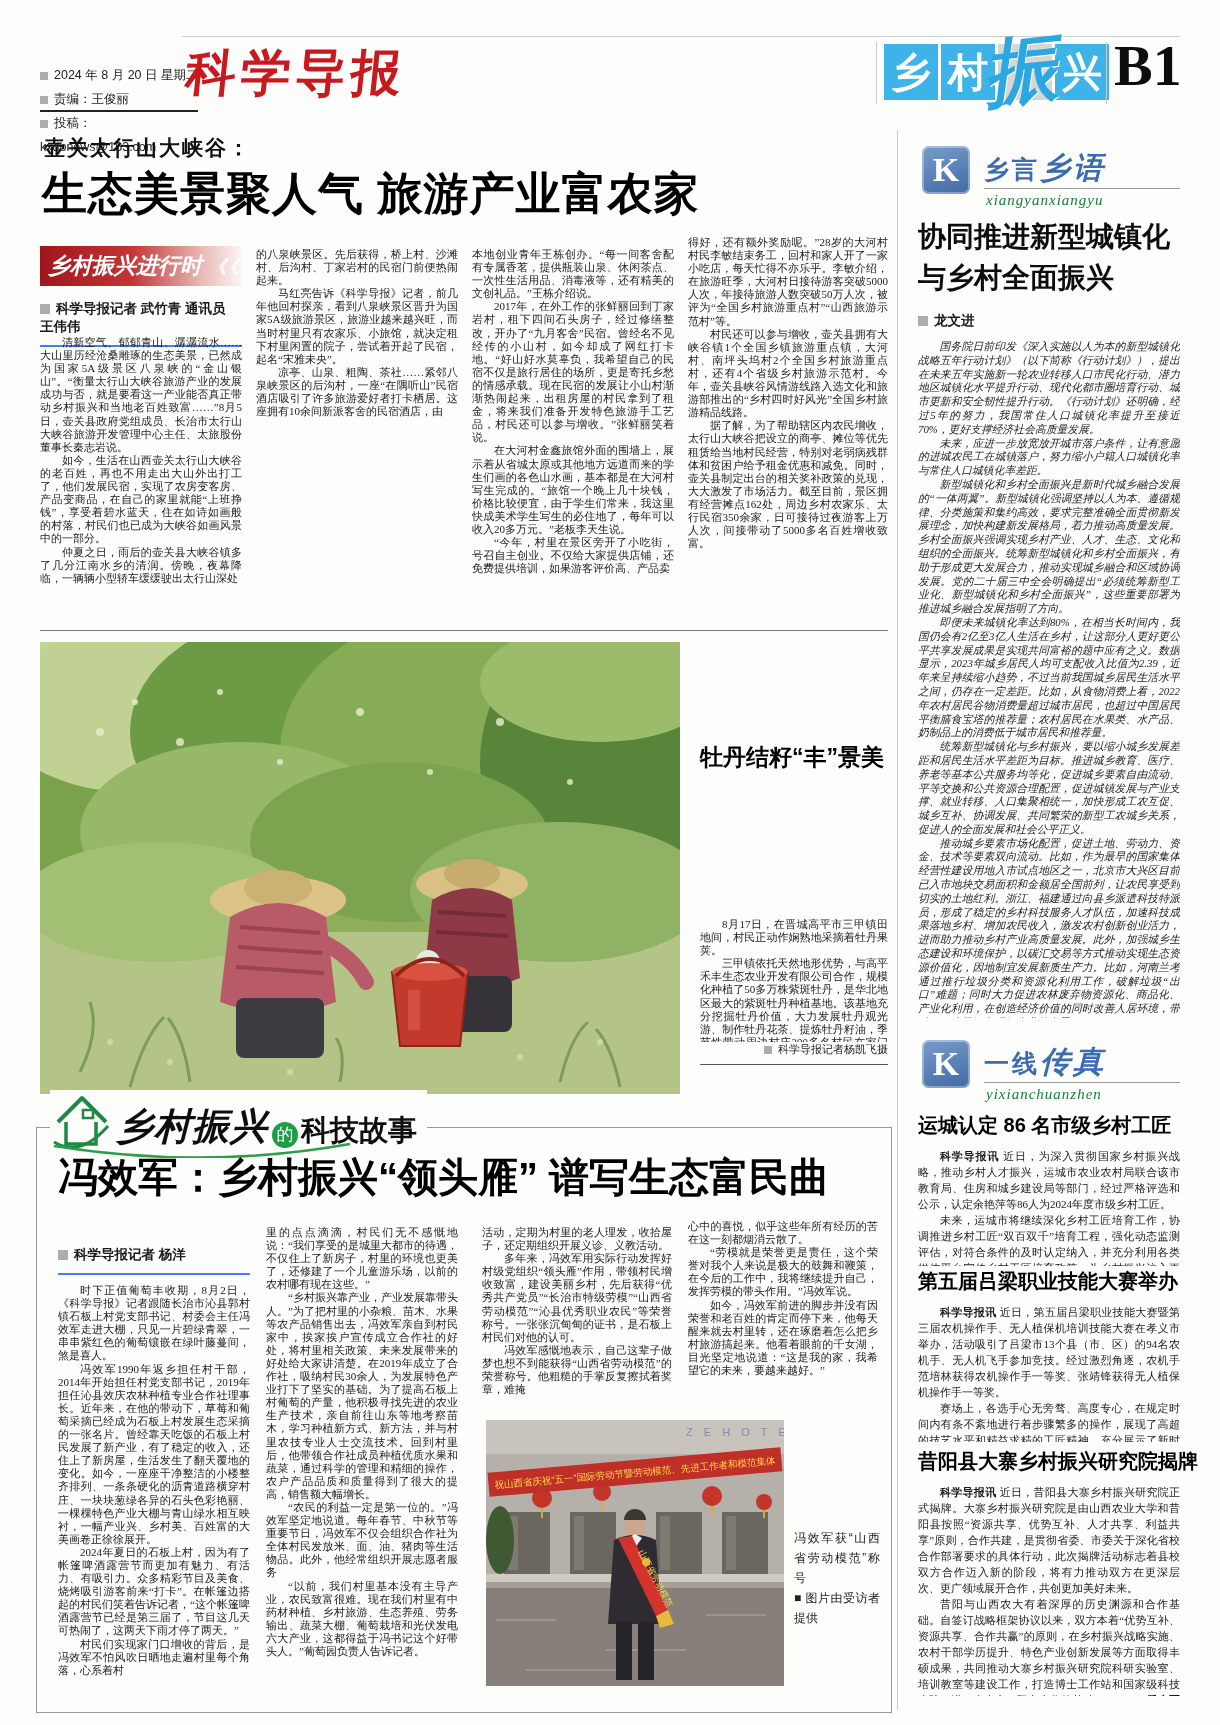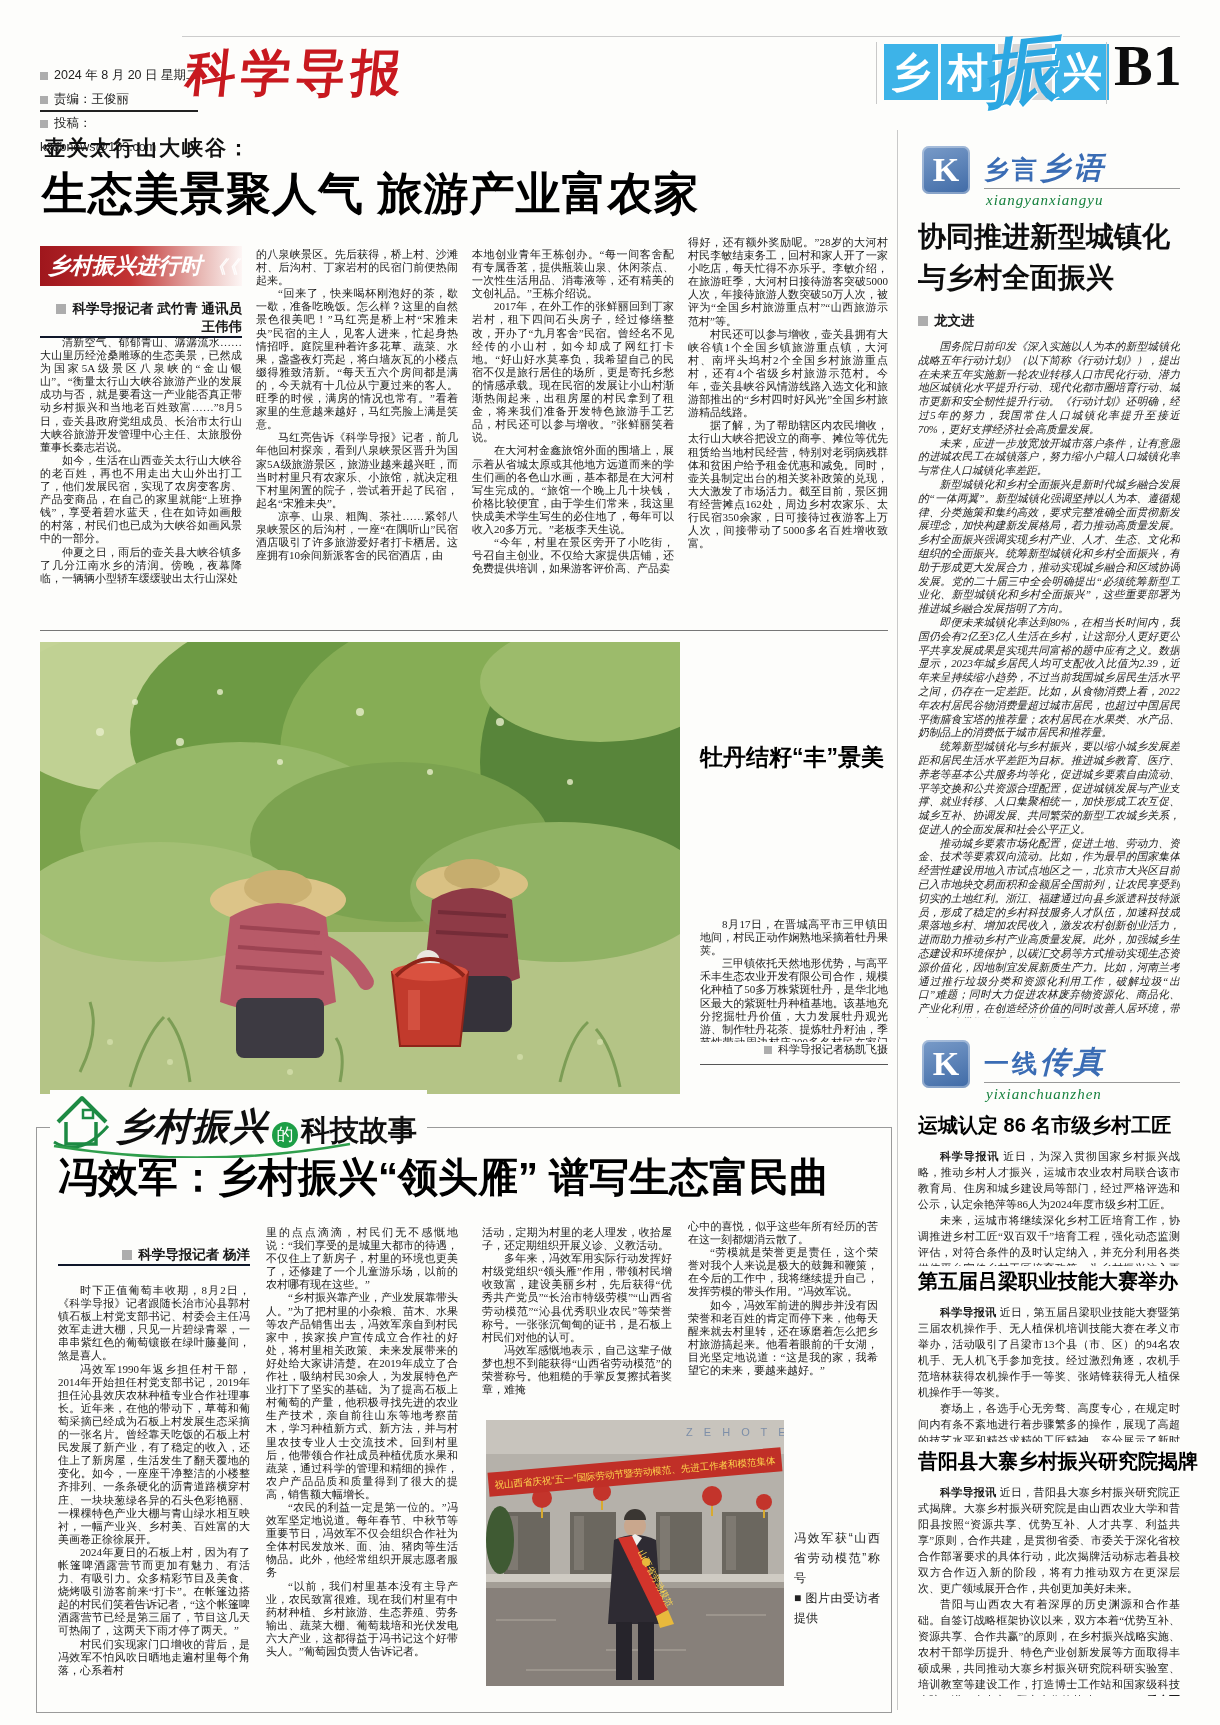--- a/index.html
+++ b/index.html
@@ -16,22 +16,22 @@
   .secbox{display:inline-block;width:54px;height:56px;line-height:56px;text-align:center;
           background:#3db3e8;color:#fff;font-size:40px;font-weight:900;margin-right:3px;}
   .secbox.gray{background:#d6d6d6;}
   .pageno{font-size:58px;font-weight:900;color:#0d0d0d;font-family:"Liberation Serif","DejaVu Serif",serif;}
   
   .kicker{font-size:21px;font-weight:600;letter-spacing:2px;color:#111;}
   .headline1{font-size:45px;font-weight:900;letter-spacing:1px;color:#000;}
   .tagbanner{width:202px;height:40px;line-height:40px;padding-left:8px;box-sizing:border-box;
      background:linear-gradient(90deg,#9f161c 0%,#c23434 45%,#e8b9b5 80%,#fdf6f5 100%);
      color:#fff;font-size:22px;font-weight:bold;font-style:italic;white-space:nowrap;}
-  .byline{font-size:13.5px;font-weight:bold;border-bottom:2px solid #0f172a;
-          font-family:"Liberation Sans","DejaVu Sans",sans-serif;text-align:right;}
+  .byline{font-size:13.5px;font-weight:bold;border-bottom:2px solid #3b82f6;padding-bottom:9px;
+          font-family:"Liberation Sans","DejaVu Sans",sans-serif;}
   .bodycol{font-size:11px;line-height:13.1px;text-align:justify;overflow:hidden;}
   .bodycol p{margin:0;text-indent:2em;}
   .bodycol p.cont{text-indent:0;}
   .kai{font-style:italic;}
   .kai p{margin:0;text-indent:2em;}
   .pf-title{font-size:23px;font-weight:900;white-space:nowrap;color:#000;}
   .credit{font-size:11px;text-align:right;}
   .rule{background:#777;height:1px;}
   
   .storybox{border:1px solid #9a9a9a;}
@@ -104,21 +104,20 @@
   </div>
 
   <div class="abs bodycol" style="left:40px;top:336px;width:202px;height:284px;">
       <p>清新空气、郁郁青山、潺潺流水……大山里历经沧桑雕琢的生态美景，已然成为国家5A级景区八泉峡的“金山银山”。“衡量太行山大峡谷旅游产业的发展成功与否，就是要看这一产业能否真正带动乡村振兴和当地老百姓致富……”8月5日，壶关县政府党组成员、长治市太行山大峡谷旅游开发管理中心主任、太旅股份董事长秦志岩说。</p>
       <p>如今，生活在山西壶关太行山大峡谷的老百姓，再也不用走出大山外出打工了，他们发展民宿，实现了农房变客房、产品变商品，在自己的家里就能“上班挣钱”，享受着碧水蓝天，住在如诗如画般的村落，村民们也已成为大峡谷如画风景中的一部分。</p>
       <p>仲夏之日，雨后的壶关县大峡谷镇多了几分江南水乡的清润。傍晚，夜幕降临，一辆辆小型轿车缓缓驶出太行山深处</p>
     </div>
   <div class="abs bodycol" style="left:256px;top:248px;width:202px;height:372px;">
     <p class="cont">的八泉峡景区。先后获得，桥上村、沙滩村、后沟村、丁家岩村的民宿门前便热闹起来。</p>
     <div>
-        <p>“回来了，快来喝杯刚泡好的茶，歇一歇，准备吃晚饭。怎么样？这里的自然景色很美吧！”马红亮是桥上村“宋雅未央”民宿的主人，见客人进来，忙起身热情招呼。庭院里种着许多花草、蔬菜、水果，盏盏夜灯亮起，将白墙灰瓦的小楼点缀得雅致清新。“每天五六个房间都是满的，今天就有十几位从宁夏过来的客人。旺季的时候，满房的情况也常有。”看着家里的生意越来越好，马红亮脸上满是笑意。</p>
         <p>马红亮告诉《科学导报》记者，前几年他回村探亲，看到八泉峡景区晋升为国家5A级旅游景区，旅游业越来越兴旺，而当时村里只有农家乐、小旅馆，就决定租下村里闲置的院子，尝试着开起了民宿，起名“宋雅未央”。</p>
         <p>凉亭、山泉、粗陶、茶社……紧邻八泉峡景区的后沟村，一座“在隅听山”民宿酒店吸引了许多旅游爱好者打卡栖居。这座拥有10余间新派客舍的民宿酒店，由</p>
       </div>
   </div>
   <div class="abs bodycol" style="left:472px;top:248px;width:202px;height:372px;">
     <p class="cont">本地创业青年王栋创办。“每一间客舍配有专属香茗，提供瓶装山泉、休闲茶点、一次性生活用品、消毒液等，还有精美的文创礼品。”王栋介绍说。</p>
     <div>
         <p>2017年，在外工作的张鲜丽回到丁家岩村，租下四间石头房子，经过修缮整改，开办了“九月客舍”民宿。曾经名不见经传的小山村，如今却成了网红打卡地。“好山好水莫辜负，我希望自己的民宿不仅是旅行居住的场所，更是寄托乡愁的情感承载。现在民宿的发展让小山村渐渐热闹起来，出租房屋的村民拿到了租金，将来我们准备开发特色旅游手工艺品，村民还可以参与增收。”张鲜丽笑着说。</p>
         <p>在大河村金鑫旅馆外面的围墙上，展示着从省城太原或其他地方远道而来的学生们画的各色山水画，基本都是在大河村写生完成的。“旅馆一个晚上几十块钱，价格比较便宜，由于学生们常来，我这里快成美术学生写生的必住地了，每年可以收入20多万元。”老板李天生说。</p>
         <p>“今年，村里在景区旁开了小吃街，号召自主创业。不仅给大家提供店铺，还免费提供培训，如果游客评价高、产品卖</p>

